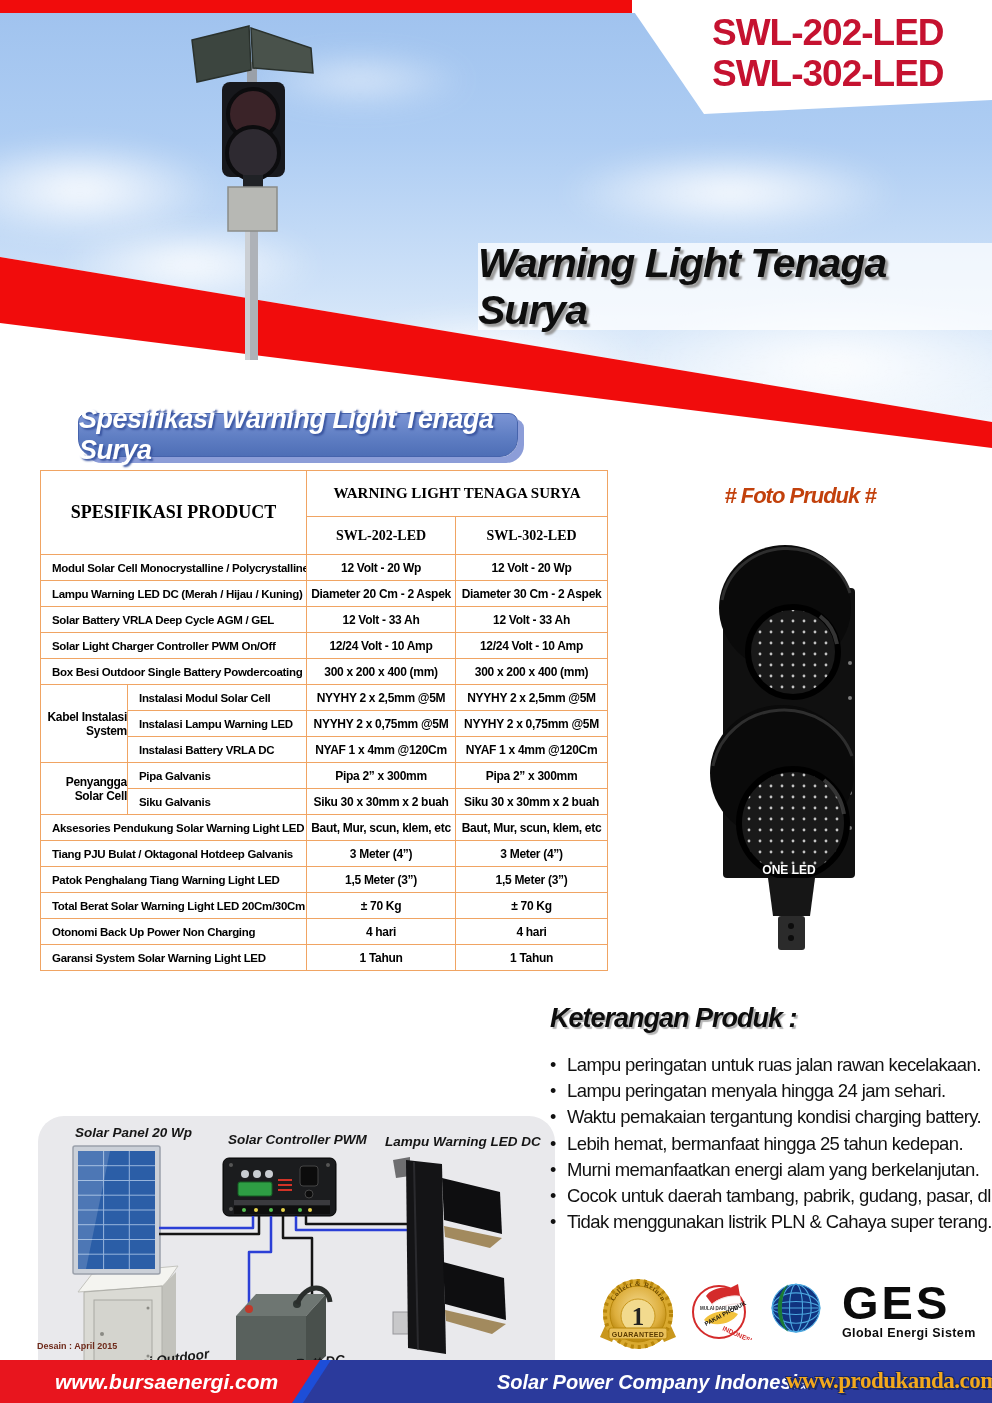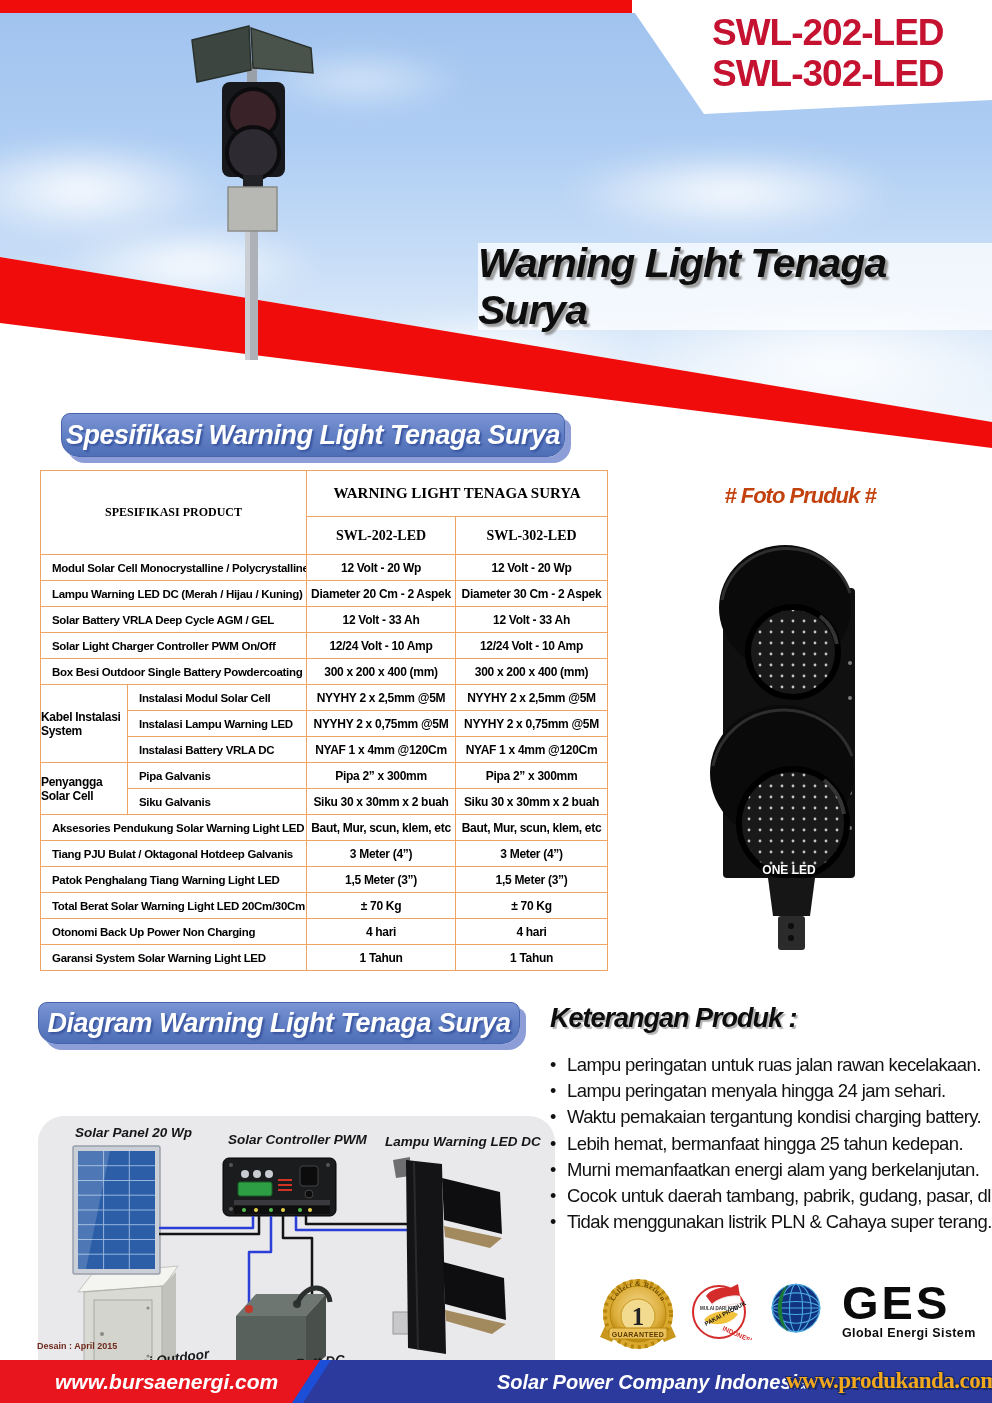--- a/index.html
+++ b/index.html
@@ -25,35 +25,35 @@
   .hero-title { font-size:41px; font-weight:800; font-style:italic; color:#0e0e0e; padding-right:14px;
                 letter-spacing:-1px; text-shadow:3px 3px 2px #9a9a9a; }
   .pole-photo { position:absolute; left:185px; top:22px; }
 
   
   .banner { position:absolute; background:linear-gradient(180deg,#7B94D4 0%,#5F7EC3 55%,#4E6EB6 100%);
             border:1px solid #4663AC; border-radius:9px 9px 18px 18px;
             box-shadow:6px 6px 0 #8C9DD8; display:flex; align-items:center; justify-content:center; }
   .banner span { color:#fff; font-style:italic; font-weight:800; font-size:27px; letter-spacing:-.5px;
                  text-shadow:2px 2px 2px #3A55A0; }
-  #banner-spec { left:61px; top:413px; width:504px; height:44px; }
+  #banner-spec { left:78px; top:413px; width:440px; height:44px; }
   #banner-diagram { left:38px; top:1002px; width:482px; height:42px; }
 
   
   .spec-table { position:absolute; left:40px; top:470px; width:567px; border-collapse:collapse; table-layout:fixed; }
   .spec-table td, .spec-table th { border:1px solid #F0A463; color:#000; overflow:hidden; }
   .spec-table th { font-family:"Liberation Serif", serif; font-weight:bold; background:#fff; }
   th.h-span { font-size:15px; height:46px; }
   th.h-model { font-size:14px; height:38px; }
-  th.h-prod { font-size:12px; }
+  th.h-prod { font-size:18px; }
   .spec-table td { font-weight:bold; font-size:11.5px; letter-spacing:-.3px; height:26px;
                    white-space:nowrap; }
   td.lbl { text-align:left; padding-left:11px; }
   td.val { text-align:center; font-size:12px; }
-  td.grp { text-align:left; white-space:normal; line-height:14px; font-size:12px; }
+  td.grp { text-align:right; white-space:normal; line-height:14px; font-size:12px; }
 
   
   .foto-title { position:absolute; left:660px; top:483px; width:280px; text-align:center;
                 font-size:22px; font-weight:800; font-style:italic; color:#c2410c; letter-spacing:-1px; }
   .product-photo { position:absolute; left:700px; top:528px; }
 
   
   .diagram-panel { position:absolute; left:38px; top:1116px; width:517px; height:285px;
                    background:#E9E9EC; border-radius:26px; }
   .dia-label { position:absolute; font-size:13.5px; font-style:italic; font-weight:600; color:#151515; }
@@ -269,23 +269,20 @@
     <circle cx="93" cy="295" r="54" fill="none" stroke="#000" stroke-width="6"></circle>
     <path d="M 124,252 A 54,54 0 0 1 144,286" fill="none" stroke="#4A4A4A" stroke-width="4" opacity=".7"></path>
     <text x="89" y="346" text-anchor="middle" font-family="Liberation Sans, sans-serif" font-size="12" font-weight="bold" fill="#FFFFFF">ONE LED</text>
 
     <polygon points="68,350 115,350 110,388 73,388" fill="#161616"></polygon>
     <rect x="78" y="388" width="27" height="34" rx="3" fill="#2B2B2B"></rect>
     <circle cx="91" cy="398" r="3" fill="#0c0c0c"></circle>
     <circle cx="91" cy="410" r="3" fill="#0c0c0c"></circle>
   </svg>
 
-  <div class="banner" id="banner-diagram">
-    <span>Diagram Warning Light Tenaga Surya</span>
-  </div>
 
   <div class="diagram-panel">
     <div class="dia-label" style="left:37px; top:9px;">Solar Panel 20 Wp</div>
     <div class="dia-label" style="left:190px; top:16px;">Solar Controller PWM</div>
     <div class="dia-label" style="left:347px; top:18px;">Lampu Warning LED DC</div>
 
     <svg width="517" height="285" viewBox="0 0 517 285" style="position:absolute; left:0; top:0;">
 
       <polygon points="40,176 54,158 140,150 126,170" fill="#F4F4F0" stroke="#C4C4BE" stroke-width="1"></polygon>
       <polygon points="124,170 138,156 138,248 124,262" fill="#C2C2BC"></polygon>

